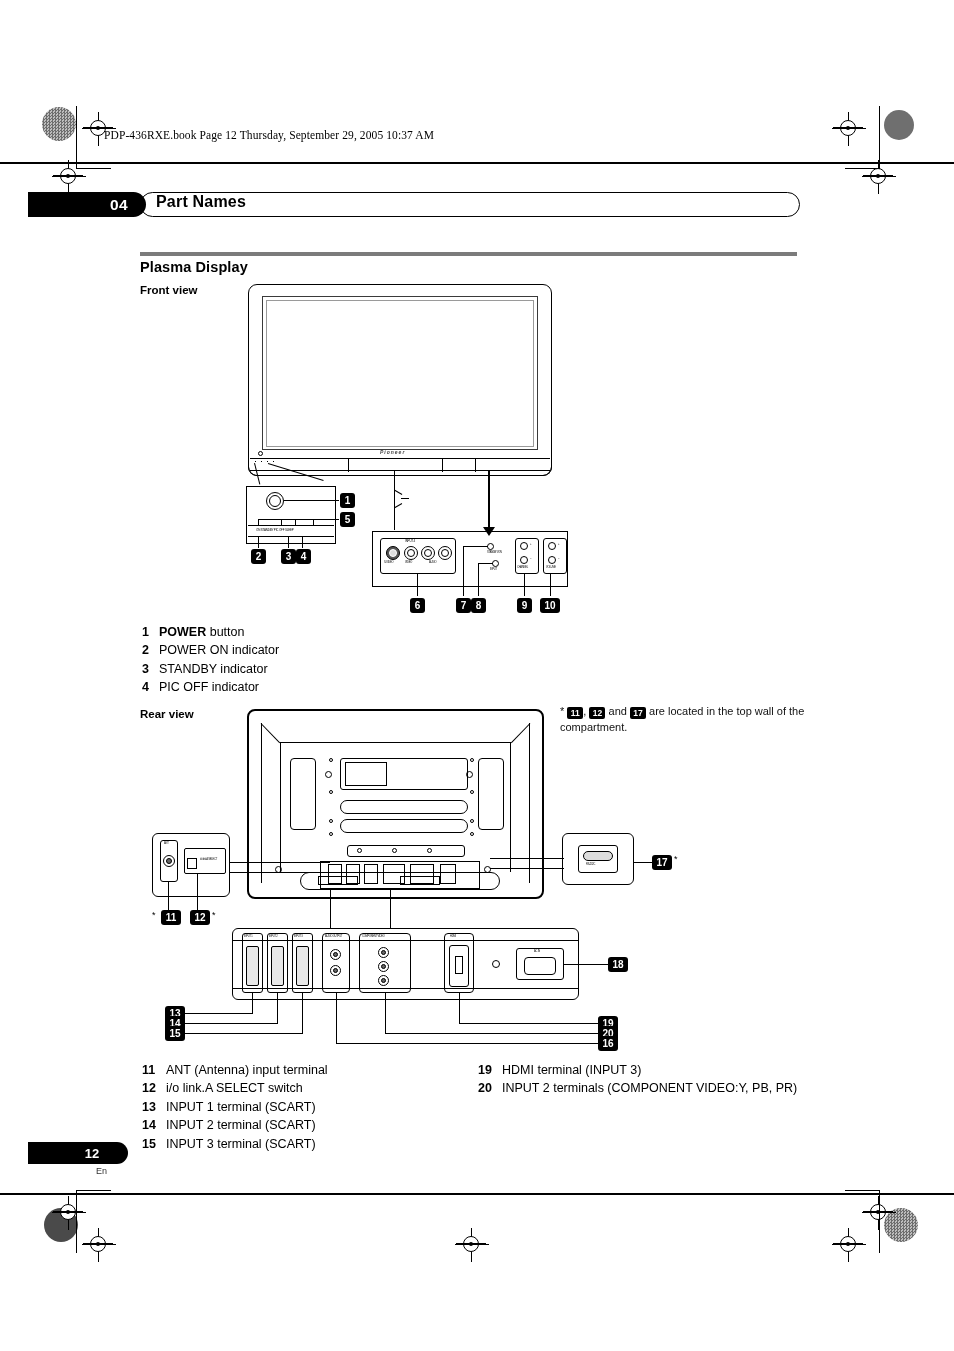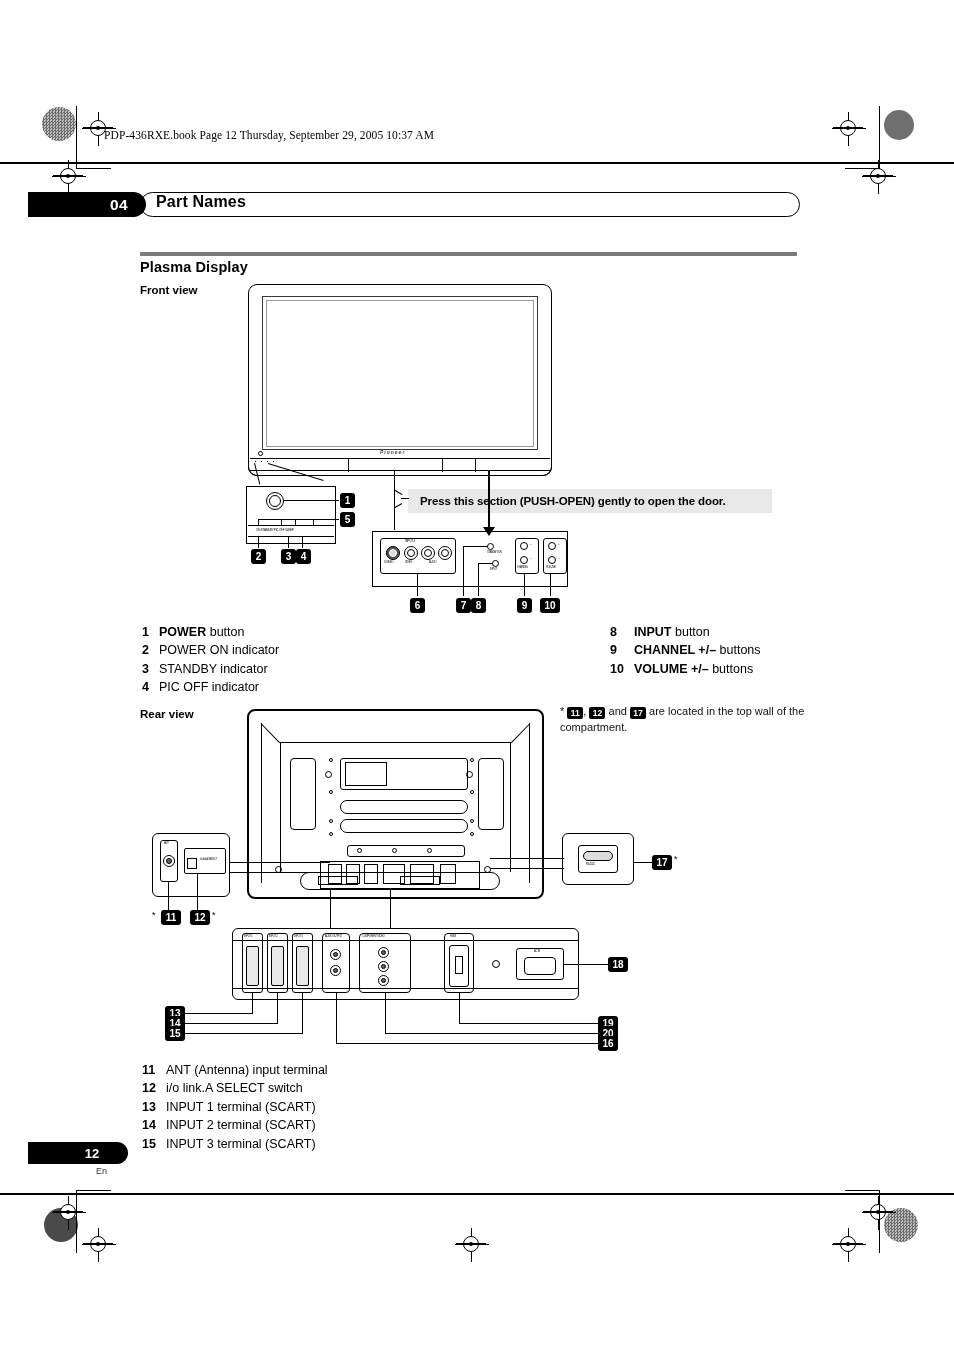--- a/index.html
+++ b/index.html
@@ -187,21 +187,20 @@
     <div class="ln" style="left:288px;top:536px;width:.9px;height:12px;"></div>
     <div class="ln" style="left:302px;top:536px;width:.9px;height:12px;"></div>
   </div>
 
   <div class="cal" style="left:340px;top:493px;">1</div>
   <div class="cal" style="left:340px;top:512px;">5</div>
   <div class="cal" style="left:251px;top:549px;">2</div>
   <div class="cal" style="left:281px;top:549px;">3</div>
   <div class="cal" style="left:296px;top:549px;">4</div>
 
-  <div class="banner">Press this section (PUSH-OPEN) gently to open the door.</div>
   <div class="ln" style="left:401px;top:498px;width:8px;height:1.2px;"></div>
   <div class="ln" style="left:393px;top:494px;width:9px;height:1.2px;transform:rotate(30deg);transform-origin:right;"></div>
   <div class="ln" style="left:393px;top:503px;width:9px;height:1.2px;transform:rotate(-30deg);transform-origin:right;"></div>
   <div class="ln" style="left:394px;top:470px;width:1.3px;height:60px;"></div>
   <div class="ln" style="left:488px;top:470px;width:1.6px;height:58px;"></div>
   <div style="position:absolute;left:483px;top:527px;width:0;height:0;border-left:6px solid transparent;border-right:6px solid transparent;border-top:9px solid #000;"></div>
 
   <div>
     <div class="box" style="left:372px;top:531px;width:196px;height:56px;border-width:1.5px;"></div>
 
@@ -254,25 +253,20 @@
   <div class="cal w2" style="left:540px;top:598px;">10</div>
 
   <div class="lst" style="left:142px;top:623px;">
     <div class="row"><span class="n w1">1</span><span class="b">POWER</span><span> button</span></div>
     <div class="row"><span class="n w1">2</span><span class="b"></span><span>POWER ON indicator</span></div>
     <div class="row"><span class="n w1">3</span><span class="b"></span><span>STANDBY indicator</span></div>
     <div class="row"><span class="n w1">4</span><span class="b"></span><span>PIC OFF indicator</span></div>
   </div>
 
 
-  <div class="lst" style="left:610px;top:623px;">
-    <div class="row"><span class="n w2">8</span><span class="b">INPUT</span><span> button</span></div>
-    <div class="row"><span class="n w2">9</span><span class="b">CHANNEL +/–</span><span> buttons</span></div>
-    <div class="row"><span class="n w2">10</span><span class="b">VOLUME +/–</span><span> buttons</span></div>
-  </div>
 
   <div class="foot">
     <span>*</span>
     <span class="mini w2">11</span><span>,</span>
     <span class="mini w2">12</span>
     <span>and</span>
     <span class="mini w2">17</span>
     <span>are located in the top wall of the compartment.</span>
   </div>
 
@@ -426,18 +420,20 @@
 
   <div class="lst" style="left:142px;top:1061px;">
     <div class="row"><span class="n w2">11</span><span>ANT (Antenna) input terminal</span></div>
     <div class="row"><span class="n w2">12</span><span>i/o link.A SELECT switch</span></div>
     <div class="row"><span class="n w2">13</span><span>INPUT 1 terminal (SCART)</span></div>
     <div class="row"><span class="n w2">14</span><span>INPUT 2 terminal (SCART)</span></div>
     <div class="row"><span class="n w2">15</span><span>INPUT 3 terminal (SCART)</span></div>
   </div>
 
   <div class="lst" style="left:478px;top:1061px;">
+    <div class="row"><span class="n w2">19</span><span>HDMI terminal (INPUT 3)</span></div>
+    <div class="row"><span class="n w2">20</span><span>INPUT 2 terminals (COMPONENT VIDEO:Y, PB, PR)</span></div>
   </div>
 
   <div class="pgnum">12</div>
   <div class="pgen">En</div>
 
 </div>
 
 </body></html>

